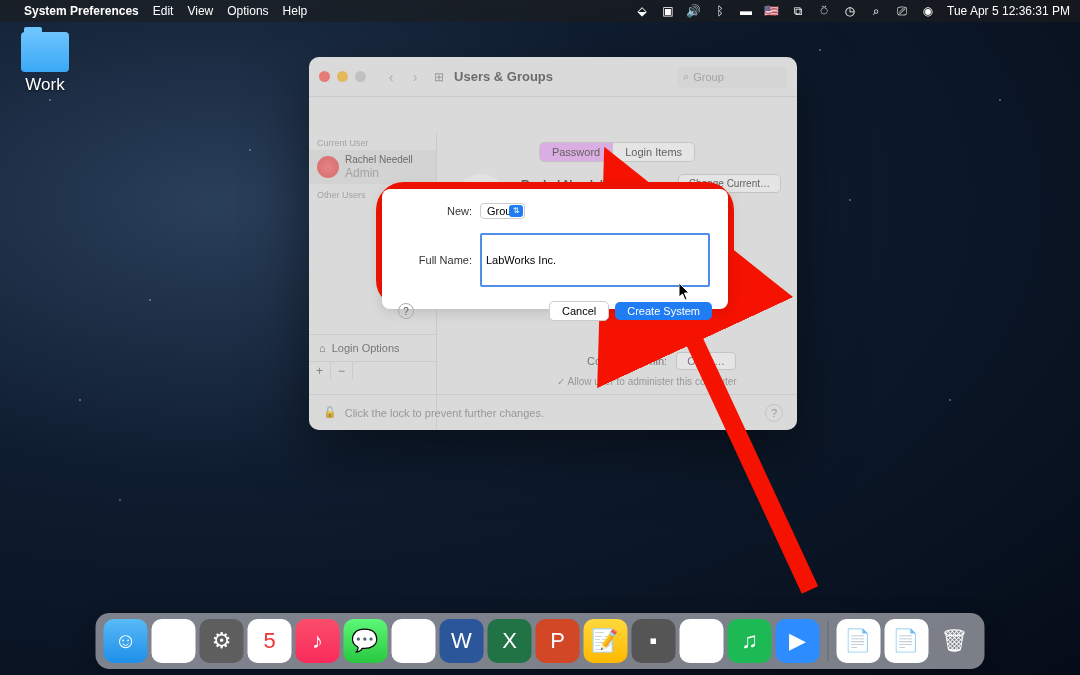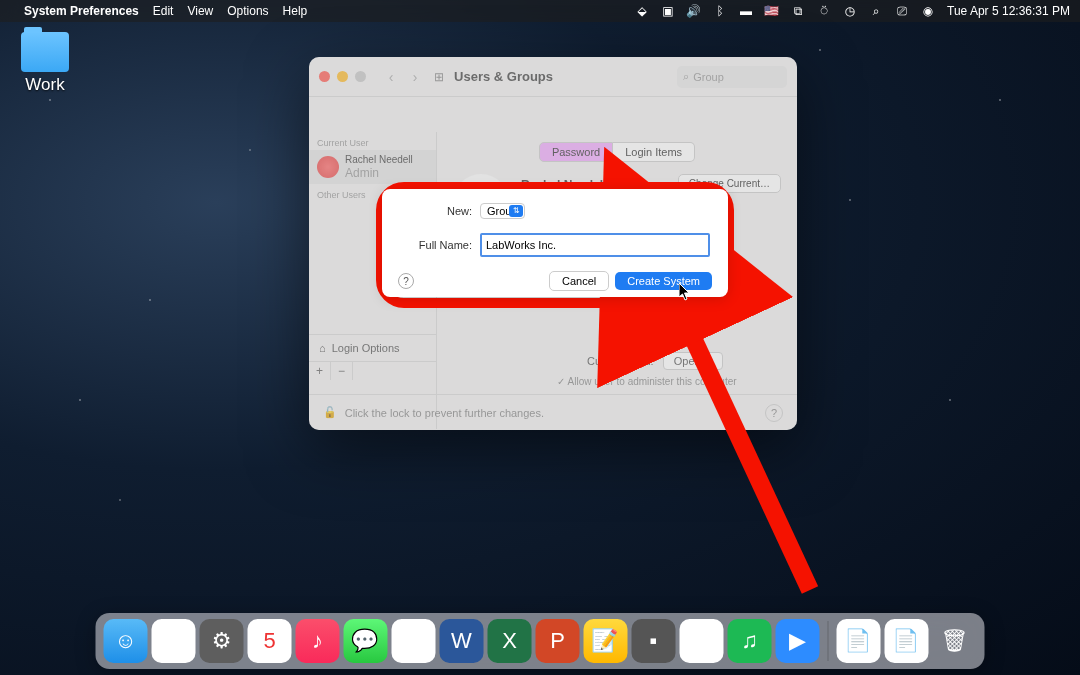--- a/index.html
+++ b/index.html
@@ -53,27 +53,27 @@
 .userhead { display:flex; align-items:flex-start; gap:12px; }
 .bigav { width:56px; height:56px; border-radius:50%; background:#fafafa; display:flex; align-items:center; justify-content:center; font-size:28px; }
 .uname { font-weight:600; font-size:12px; color:#333; margin-top:4px; }
 .chpw { margin-left:auto; padding:3px 10px; background:#fff; border:1px solid #ccc; border-radius:5px; font-size:10px; color:#333; }
 .contacts { position:absolute; top:220px; left:150px; font-size:11px; color:#555; }
 .contacts .btn { display:inline-block; padding:2px 10px; background:#fff; border:1px solid #ccc; border-radius:4px; margin-left:6px; }
 .admin-note { position:absolute; top:244px; left:120px; font-size:10px; color:#888; }
 .lock { position:absolute; bottom:0; left:0; right:0; height:36px; border-top:1px solid #d8d8d8; display:flex; align-items:center; padding:0 14px; font-size:11px; color:#888; gap:8px; }
 .lock .help { margin-left:auto; width:18px; height:18px; border:1px solid #ccc; border-radius:50%; display:flex; align-items:center; justify-content:center; font-size:11px; }
 
-.sheet { position:absolute; left:382px; top:189px; width:346px; height:108px; background:#fff; border-radius:8px; z-index:20; box-shadow:0 2px 14px rgba(0,0,0,.15); }
+.sheet { position:absolute; left:382px; top:189px; width:346px; height:120px; background:#fff; border-radius:8px; z-index:20; box-shadow:0 2px 14px rgba(0,0,0,.15); }
 .sheet-row { display:flex; align-items:center; margin:14px 18px 0; font-size:11px; }
 .sheet-row label { width:72px; text-align:right; margin-right:8px; color:#333; }
 .sheet-row .sel { padding:1px 6px 1px 6px; border:1px solid #ccc; border-radius:4px; position:relative; background:#fff; font-size:11px; }
 .sheet-row .sel:after{content:''; position:absolute; right:1px; top:1px; bottom:1px; width:14px; background:#1f7cf2; border-radius:3px;}
 .sheet-row .sel .chev{position:absolute; right:4px; top:2px; color:#fff; font-size:8px; z-index:1;}
-.sheet-row input { flex:1; padding:4px 4px; border:2px solid #4f8fe8; border-radius:2px; outline:none; font-size:11px; }
+.sheet-row input { flex:1; padding:19px 4px; border:2px solid #4f8fe8; border-radius:2px; outline:none; font-size:11px; }
 .sheet-btns { display:flex; align-items:center; margin:14px 16px 0; }
 .sheet-btns .q { width:16px; height:16px; border:1px solid #aaa; border-radius:50%; display:flex; align-items:center; justify-content:center; font-size:10px; color:#555; }
 .sheet-btns .sp { flex:1; }
 .sheet-btns button { padding:3px 12px; border-radius:5px; font-size:11px; border:1px solid #ccc; background:#fff; margin-left:6px; cursor:pointer; }
 .sheet-btns .primary { background:#1f7cf2; color:#fff; border:none; }
 
 .anno-box { position:absolute; left:376px; top:182px; width:358px; height:126px; border:10px solid #f51200; border-radius:28px; z-index:19; pointer-events:none; }
 .anno-arrow { position:absolute; z-index:18; pointer-events:none; }
 
 .cursor { position:absolute; left:679px; top:283px; z-index:30; font-size:13px; color:#000; }
@@ -164,21 +164,21 @@
       <div class="tabs">
         <span>Password</span>
         <span>Login Items</span>
       </div>
       <div class="userhead">
         <div class="bigav">🍄</div>
         <div class="uname">Rachel Needell</div>
         <div class="chpw">Change Current…</div>
       </div>
       <div class="contacts">
-        <span>Current Card:</span>
+        <span>Contacts Admin:</span>
         <span class="btn">Open…</span>
       </div>
       <div class="admin-note">✓ <span>Allow user to administer this computer</span></div>
     </div>
   </div>
   <div class="lock">
     <span>🔓</span>
     <span>Click the lock to prevent further changes.</span>
     <span class="help">?</span>
   </div>

